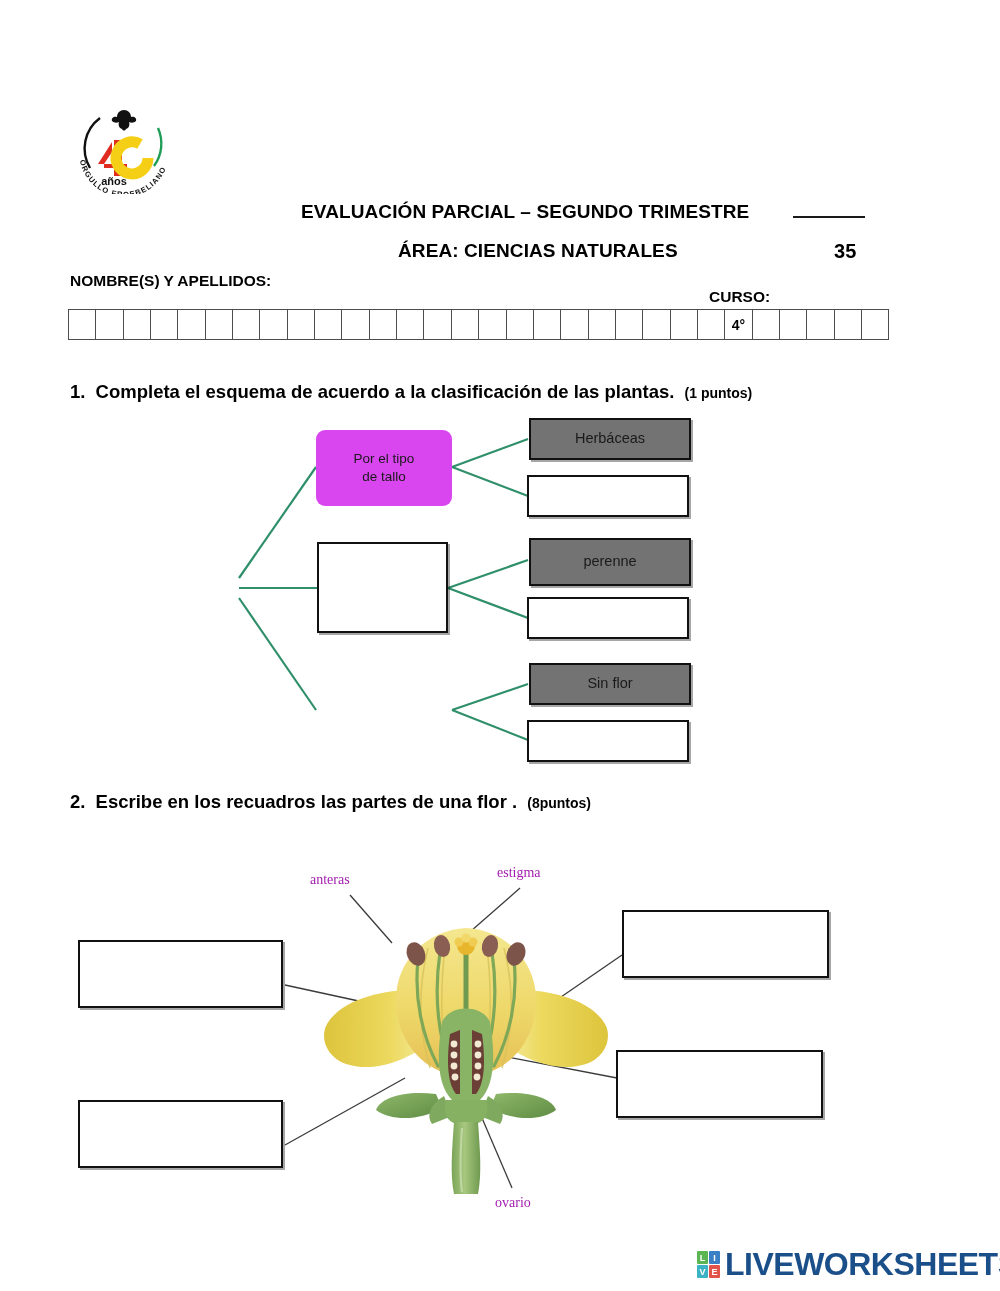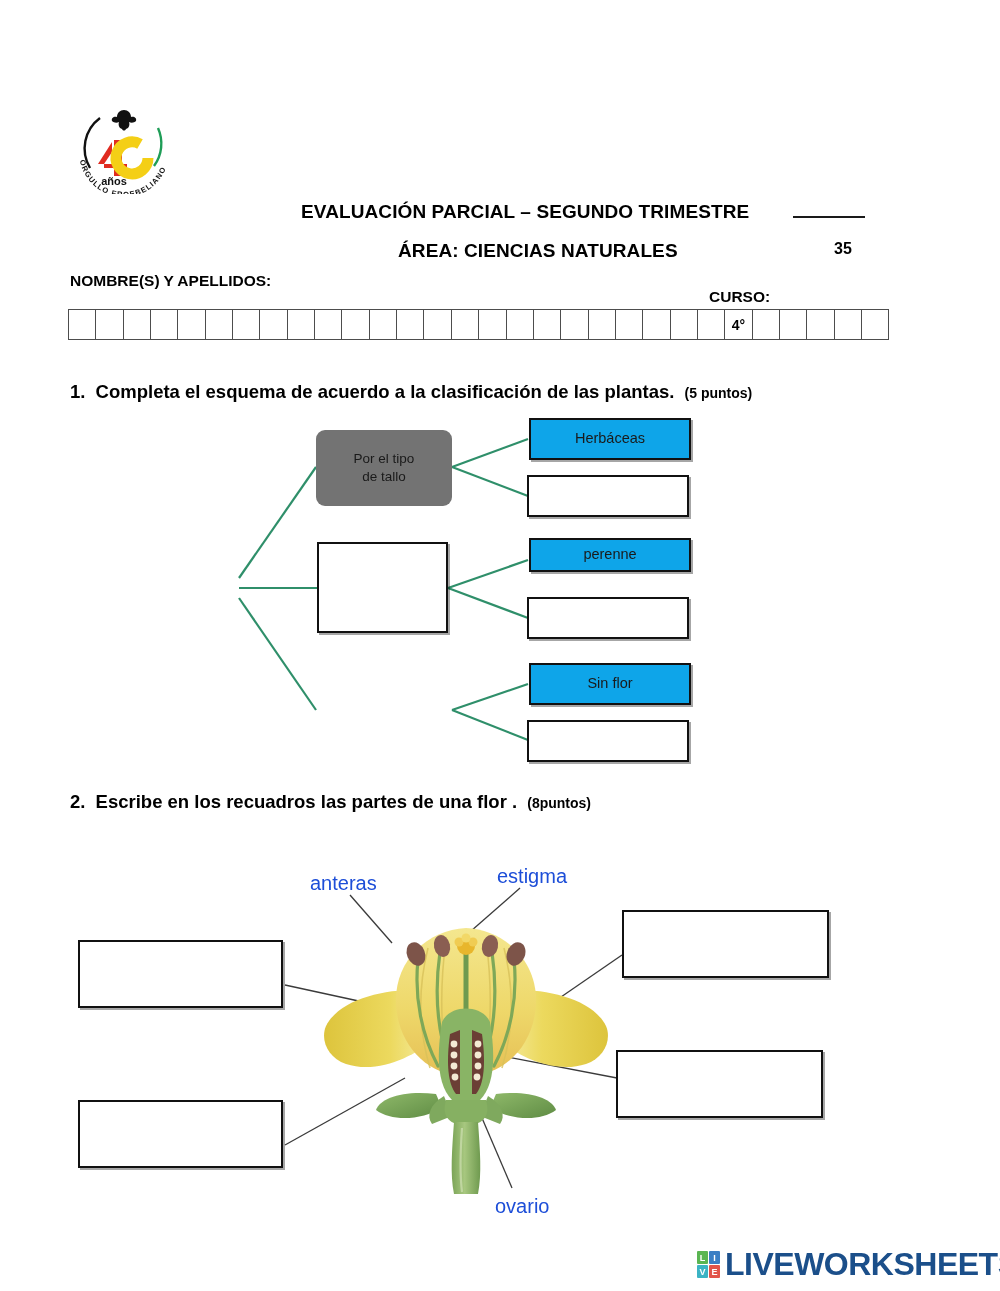--- a/index.html
+++ b/index.html
@@ -28,21 +28,21 @@
   
   .hdr-title {
     position: absolute;
     font-weight: bold;
     font-size: 19px;
     letter-spacing: .1px;
     white-space: nowrap;
   }
   #exam-title { left: 301px; top: 201px; }
   #exam-area  { left: 398px; top: 240px; }
-  #score-value{ left: 834px; top: 240px; font-size: 16px; }
+  #score-value{ left: 834px; top: 240px; font-size: 20px; }
   #score-line {
     position: absolute;
     left: 793px; top: 216px;
     width: 72px; height: 0;
     border-top: 2.4px solid #1a1a1a;
   }
 
   
   #name-label  { position: absolute; left: 70px;  top: 272px; font-weight: bold; font-size: 15.5px; }
   #course-label{ position: absolute; left: 709px; top: 272px; font-weight: bold; font-size: 15.5px; margin-top: 16px; }
@@ -98,48 +98,49 @@
     box-sizing: border-box;
     display: flex;
     align-items: center;
     justify-content: center;
     text-align: center;
     font-size: 13.5px;
     line-height: 1.35;
     color: #1a1a1a;
   }
   .node.beige {
-    background: #737373;
+    background: #d946ef;
     border-radius: 9px;
   }
   .node.blank {
     background: #ffffff;
     border: 2px solid #111111;
     box-shadow: 2px 2px 0 rgba(0,0,0,.35);
   }
   .node.framed {
-    background: #0ea5e9;
+    background: #737373;
     border: 2px solid #111111;
     box-shadow: 2px 2px 0 rgba(0,0,0,.35);
   }
   .node.leaf { font-size: 14.5px; }
 
   
   #flower-section {
     position: absolute;
     left: 0; top: 840px;
     width: 1000px; height: 400px;
   }
   #flower-section svg.leaders { position: absolute; left: 0; top: 0; }
 
   .flabel {
     position: absolute;
-    font-size: 20px;
-    color: #1d4ed8;
+    font-size: 14px;
+    color: #a21caf;
     white-space: nowrap;
+    font-family: Liberation Serif, serif;
   }
   .fbox {
     position: absolute;
     box-sizing: border-box;
     background: #ffffff;
     border: 2px solid #111111;
     box-shadow: 2px 2px 0 rgba(0,0,0,.35);
   }
 
   #flower-art {
@@ -253,21 +254,21 @@
     <div class="gcell"></div>
     <div class="gcell"></div>
     <div class="gcell"></div>
     <div class="gcell"></div>
     <div class="gcell"></div>
   </div>
 
 <div class="question" id="q1">
   <span style="margin-right: 5px;">1.</span>
   <span style="margin-right: 5px;">Completa el esquema de acuerdo a la clasificación de las plantas.</span>
-  <span class="pts" style="margin-right: 5px;">(5 puntos)</span>
+  <span class="pts" style="margin-right: 5px;">(1 puntos)</span>
 </div>
 
 <div id="concept-map">
   <svg width="1000" height="360">
     <g fill="none" stroke="#2f8f6a" stroke-width="2.2">
 
       <path d="M239 168 L316 57"></path>
       <path d="M239 178 L317 178"></path>
       <path d="M239 188 L316 300"></path>
 
@@ -293,21 +294,21 @@
   </div>
 
 
   <div class="node framed leaf" style="left:529px; top:8px; width:162px; height:42px;">
     <span>Herbáceas</span>
   </div>
   <div class="node blank leaf" style="left:527px; top:65px; width:162px; height:42px;">
     <span></span>
   </div>
 
-  <div class="node framed leaf" style="left:529px; top:128px; width:162px; height:34px;">
+  <div class="node framed leaf" style="left:529px; top:128px; width:162px; height:48px;">
     <span>perenne</span>
   </div>
   <div class="node blank leaf" style="left:527px; top:187px; width:162px; height:42px;">
     <span></span>
   </div>
 
   <div class="node framed leaf" style="left:529px; top:253px; width:162px; height:42px;">
     <span>Sin flor</span>
   </div>
   <div class="node blank leaf" style="left:527px; top:310px; width:162px; height:42px;">

